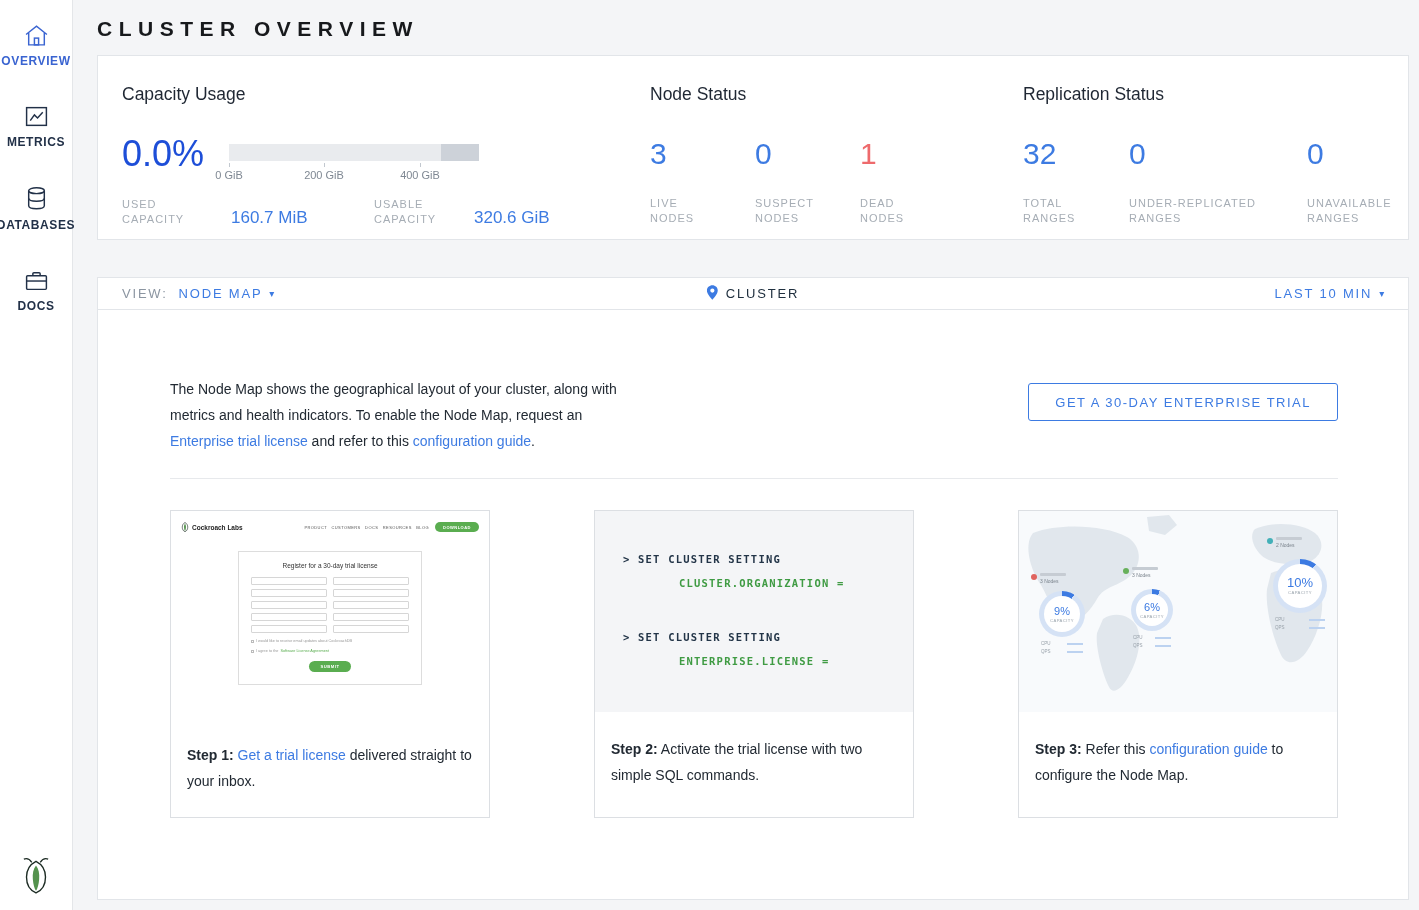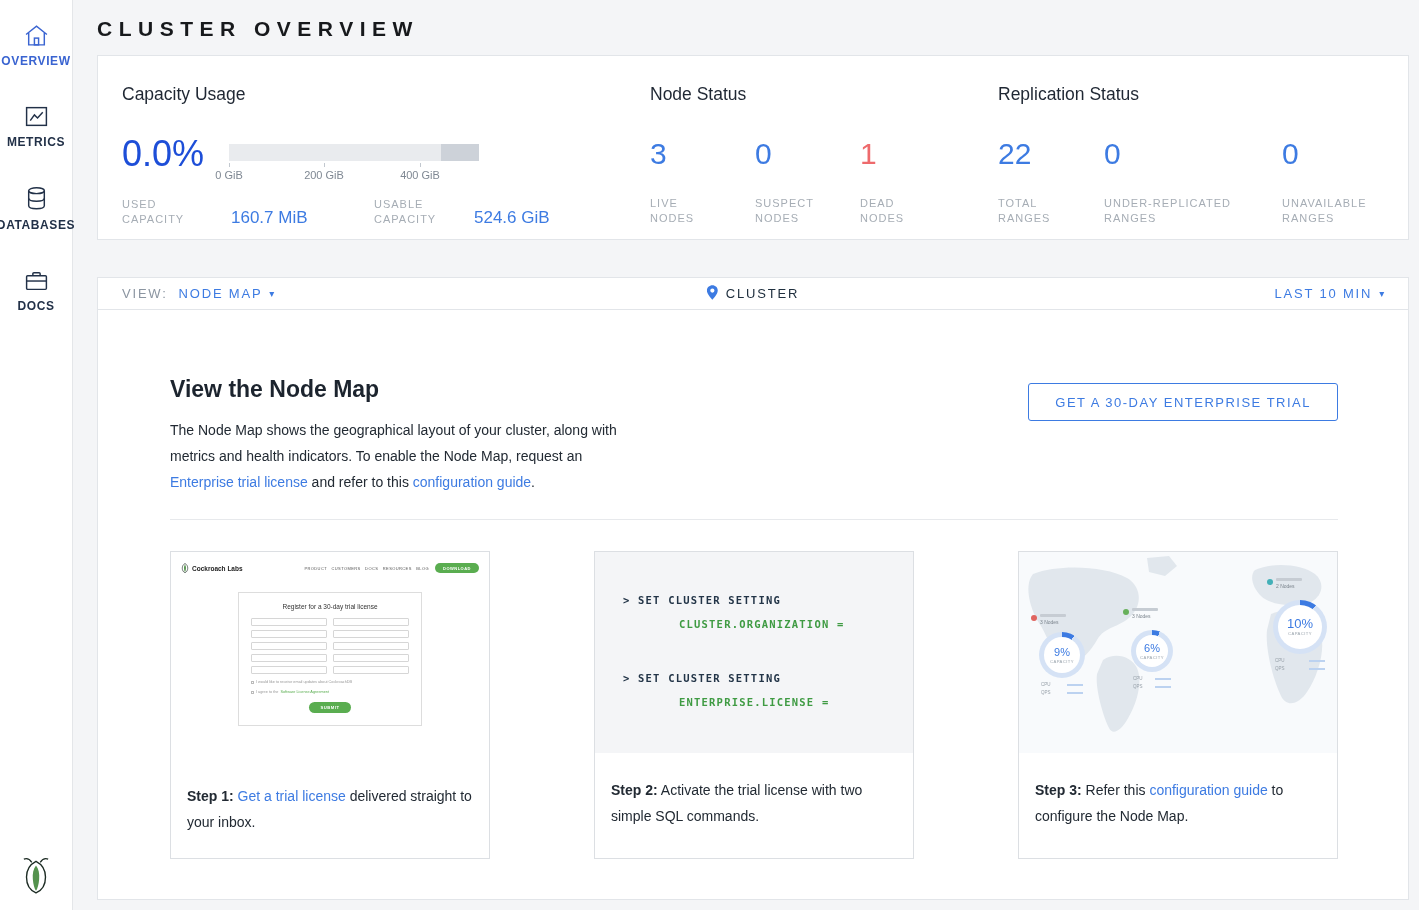--- a/index.html
+++ b/index.html
@@ -20,21 +20,21 @@
   
   .main { flex:1; position:relative; }
   .page-title { margin:14px 0 0 24px; font-size:21px; letter-spacing:6.5px; font-weight:600; color:#17191c; line-height:30px; }
 
   
   .summary-card { margin:11px 10px 0 24px; background:#fff; border:1px solid #e2e5e9; display:flex;
                   padding:28px 0 14px 24px; height:185px; }
   .sec-title { margin:0 0 32px; font-size:17.5px; line-height:20px; font-weight:500; color:#1f2733; }
   .sec-capacity { width:528px; }
   .sec-nodes { width:348px; }
-  .sec-repl { flex:1; }
+  .sec-repl { flex:1;margin-left:25px; }
   .cap-main { display:flex; height:49px; }
   .cap-pct { width:107px; font-size:36px; line-height:36px; color:#1d4ed8; }
   .bar-wrap { position:relative; padding-top:8px; width:250px; }
   .bar { height:17px; background:#e9ebee; position:relative; }
   .bar-dark { position:absolute; top:0; bottom:0; right:0; width:38px; background:#cdd2d9; }
   .tick { position:absolute; top:27px; width:1px; height:4px; background:#c2c8cf; }
   .tick-label { position:absolute; top:33px; font-size:11px; color:#7f8893; transform:translateX(-50%); white-space:nowrap; }
   .cap-bottom { display:flex; margin-top:12px; align-items:flex-end; }
   .small-label { font-size:11px; letter-spacing:1px; color:#a6adb5; line-height:15px; font-weight:500; }
   .cap-label-used { width:109px; } .cap-label-used .small-inner { max-width:62px; }
@@ -202,21 +202,21 @@
           </div>
         </div>
         <div class="cap-bottom">
           <div class="small-label cap-label-used">
             <span class="small-inner">USED CAPACITY</span>
           </div>
           <div class="cap-value cap-value-used">160.7 MiB</div>
           <div class="small-label cap-label-usable">
             <span class="small-inner">USABLE CAPACITY</span>
           </div>
-          <div class="cap-value">524.6 GiB</div>
+          <div class="cap-value">320.6 GiB</div>
         </div>
       </div>
 
       <div class="sec-nodes">
         <h2 class="sec-title">Node Status</h2>
         <div class="stats">
           <div class="stat">
             <div class="stat-num">3</div>
             <div class="stat-label small-label mw-live">LIVE NODES</div>
           </div>
@@ -228,21 +228,21 @@
             <div class="stat-num danger">1</div>
             <div class="stat-label small-label mw-dead">DEAD NODES</div>
           </div>
         </div>
       </div>
 
       <div class="sec-repl">
         <h2 class="sec-title">Replication Status</h2>
         <div class="stats">
           <div class="stat">
-            <div class="stat-num">22</div>
+            <div class="stat-num">32</div>
             <div class="stat-label small-label mw-total">TOTAL RANGES</div>
           </div>
           <div class="stat">
             <div class="stat-num">0</div>
             <div class="stat-label small-label mw-under">UNDER-REPLICATED RANGES</div>
           </div>
           <div class="stat">
             <div class="stat-num">0</div>
             <div class="stat-label small-label mw-unavail">UNAVAILABLE RANGES</div>
           </div>
@@ -266,21 +266,20 @@
         </span>
         <span>CLUSTER</span>
       </div>
       <div class="vb-right vb-dropdown">
         <span>LAST 10 MIN</span>
         <span class="caret"></span>
       </div>
     </div>
 
     <section class="panel">
-      <h2 class="panel-title">View the Node Map</h2>
       <button class="trial-btn">GET A 30-DAY ENTERPRISE TRIAL</button>
       <p class="intro"><span>The Node Map shows the geographical layout of your cluster, along with metrics and health indicators. To enable the Node Map, request an </span><a class="link">Enterprise trial license</a><span> and refer to this </span><a class="link">configuration guide</a><span>.</span></p>
 
       <hr class="divider">
 
       <div class="cards">
 
         <div class="card">
           <div class="shot">
             <div class="ms-header">

